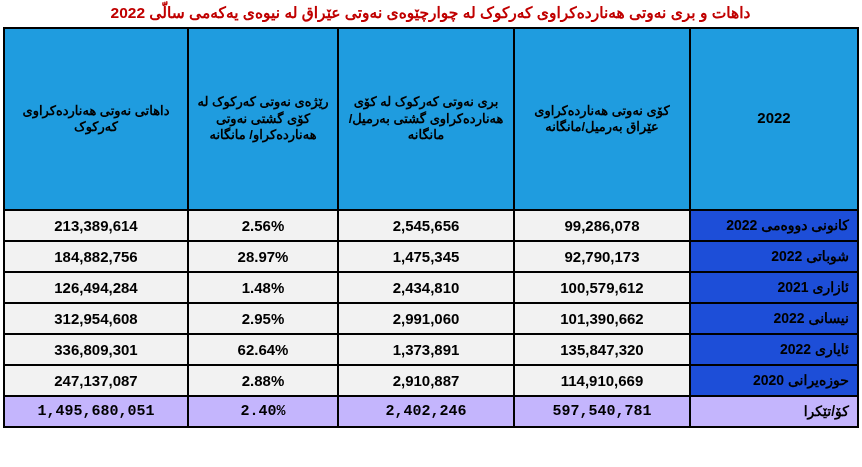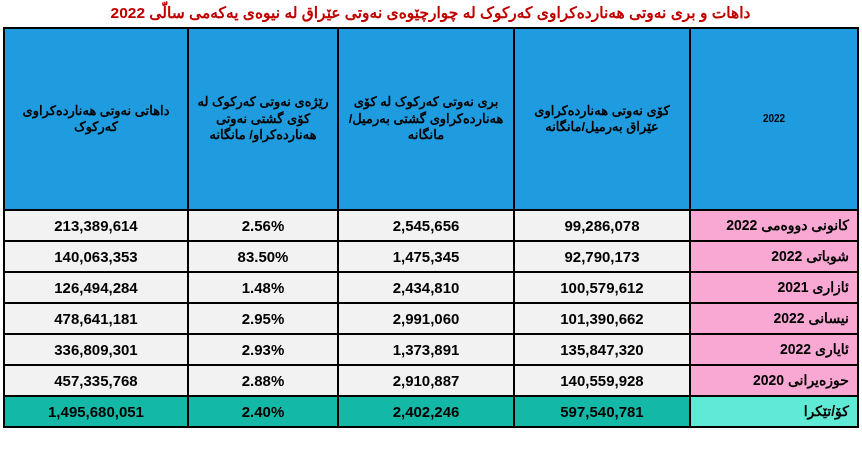--- a/index.html
+++ b/index.html
@@ -47,47 +47,48 @@
     color: #000000;
     font-weight: bold;
     font-size: 13px;
     line-height: 1.25;
     vertical-align: middle;
     text-align: center;
     height: 182px;
     padding: 3px 4px;
   }
   thead th.year-head {
-    font-size: 10px;
+    font-size: 15px;
   }
   tbody td {
     height: 31px;
     font-size: 15px;
     font-weight: bold;
     text-align: center;
     vertical-align: middle;
     padding: 1px 6px;
   }
   tbody td.label {
-    background: #f9a8d4;
+    background: #1d4ed8;
     color: #000000;
     font-size: 14px;
     text-align: right;
     padding-right: 8px;
     white-space: nowrap;
   }
   tbody td.num {
     background: #f2f2f2;
     color: #000000;
   }
   tbody tr.total td.num {
-    background: #14b8a6;
+    background: #c4b5fd;
+    font-family: Liberation Mono, monospace;
   }
   tbody tr.total td.label {
-    background: #5eead4;
+    background: #c4b5fd;
   }
   
   col.c-label { width: 168px; }
   col.c-total { width: 176px; }
   col.c-bbl   { width: 176px; }
   col.c-pct   { width: 150px; }
   col.c-rev   { width: 184px; }
 </style>
 </head>
 <body>
@@ -118,50 +119,50 @@
         <td class="label">کانونی دووەمی 2022</td>
         <td class="num">99,286,078</td>
         <td class="num">2,545,656</td>
         <td class="num">2.56%</td>
         <td class="num">213,389,614</td>
       </tr>
       <tr>
         <td class="label">شوباتی 2022</td>
         <td class="num">92,790,173</td>
         <td class="num">1,475,345</td>
-        <td class="num">83.50%</td>
-        <td class="num">140,063,353</td>
+        <td class="num">28.97%</td>
+        <td class="num">184,882,756</td>
       </tr>
       <tr>
         <td class="label">ئازاری 2021</td>
         <td class="num">100,579,612</td>
         <td class="num">2,434,810</td>
         <td class="num">1.48%</td>
         <td class="num">126,494,284</td>
       </tr>
       <tr>
         <td class="label">نیسانی 2022</td>
         <td class="num">101,390,662</td>
         <td class="num">2,991,060</td>
         <td class="num">2.95%</td>
-        <td class="num">478,641,181</td>
+        <td class="num">312,954,608</td>
       </tr>
       <tr>
         <td class="label">ئایاری 2022</td>
         <td class="num">135,847,320</td>
         <td class="num">1,373,891</td>
-        <td class="num">2.93%</td>
+        <td class="num">62.64%</td>
         <td class="num">336,809,301</td>
       </tr>
       <tr>
         <td class="label">حوزەیرانی 2020</td>
-        <td class="num">140,559,928</td>
+        <td class="num">114,910,669</td>
         <td class="num">2,910,887</td>
         <td class="num">2.88%</td>
-        <td class="num">457,335,768</td>
+        <td class="num">247,137,087</td>
       </tr>
       <tr class="total">
         <td class="label">کۆ/تێکرا</td>
         <td class="num">597,540,781</td>
         <td class="num">2,402,246</td>
         <td class="num">2.40%</td>
         <td class="num">1,495,680,051</td>
       </tr>
     </tbody>
   </table>

